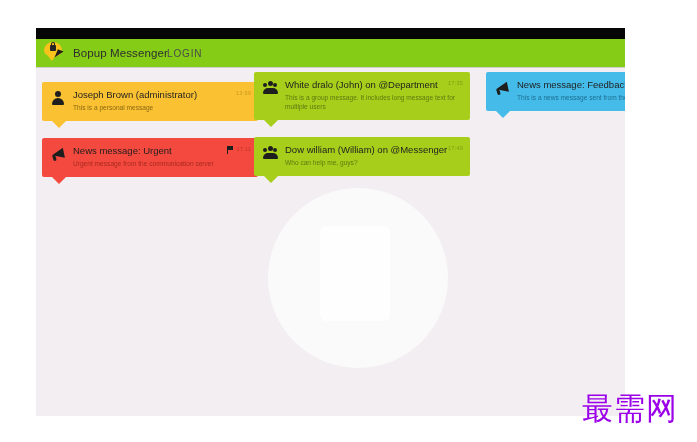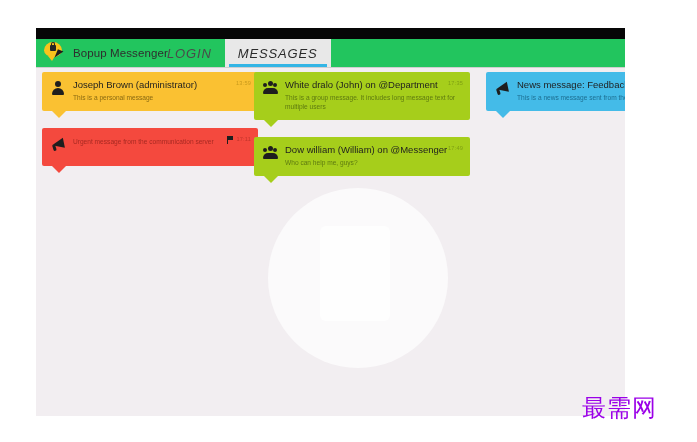--- a/index.html
+++ b/index.html
@@ -37,21 +37,21 @@
     background: #060606;
   }
 
   
   #app-header {
     position: absolute;
     left: 0;
     top: 11px;
     width: 100%;
     height: 28px;
-    background: #22c55e;
+    background: #84cc16;
     border-bottom: 1px solid #cfcfcf;
   }
 
   #brand {
     position: absolute;
     left: 8px;
     top: 0;
     height: 28px;
     display: flex;
     align-items: center;
@@ -127,26 +127,25 @@
     top: 0;
     height: 28px;
     display: flex;
     align-items: stretch;
   }
   .nav-tab {
     position: relative;
     display: flex;
     align-items: center;
     padding: 0 13px;
-    font-size: 13px;
+    font-size: 10px;
     letter-spacing: 0.85px;
     color: #4a4a4a;
     white-space: nowrap;
     cursor: pointer;
-    font-style: italic;
   }
   .nav-tab.active {
     background: #e8e8e8;
     color: #2b2b2b;
   }
   .nav-tab.active:after {
     content: "";
     position: absolute;
     left: 4px;
     right: 4px;
@@ -243,21 +242,21 @@
   }
   .msg-flag {
     position: absolute;
     right: 24px;
     top: 8px;
     width: 7px;
     height: 8px;
   }
 
   
-  .card-personal { background: #fac132; }
+  .card-personal { background: #fac132; margin-top: 10px; }
   .card-personal .tail { border-top: 7px solid #fac132; }
   .card-personal .msg-body { color: #8a6a12; }
   .card-personal .msg-time { color: #c99a1c; }
 
   .card-group { background: #a6ce1b; }
   .card-group .tail { border-top: 7px solid #a6ce1b; }
   .card-group .msg-body { color: #5e7a10; }
   .card-group .msg-time { color: #7fa013; }
 
   .card-news { background: #44bbe8; }
@@ -317,21 +316,21 @@
     position: absolute; left: 1px; top: 0;
     width: 5px; height: 4px; background: #1e1e1e;
   }
 
   
   #site-watermark {
     position: absolute;
     left: 582px;
     top: 391px;
     font-family: "DejaVu Sans", sans-serif;
-    font-size: 24px;
+    font-size: 31px;
     line-height: 34px;
     color: #9b00e8;
     letter-spacing: 1px;
     white-space: nowrap;
   }
 </style>
 </head>
 <body>
 
 <div id="app-window">
@@ -344,21 +343,20 @@
       <div id="logo-mark">
         <div class="bubble"></div>
         <div class="lock"></div>
         <div class="cursor"></div>
       </div>
       <span id="brand-name">Bopup Messenger</span>
     </div>
 
     <div id="nav-tabs">
       <div class="nav-tab">LOGIN</div>
-      <div class="nav-tab active">MESSAGES</div>
     </div>
 
   </div>
 
   <div id="board">
 
     <div id="bg-watermark"></div>
 
     <div class="card-col" id="col-1">
 
@@ -371,20 +369,21 @@
         <div class="msg-body">This is a personal message</div>
         <div class="msg-time">13:59</div>
         <div class="tail"></div>
       </div>
 
       <div class="msg-card card-urgent">
         <div class="msg-icon ico-megaphone">
           <div class="horn"></div>
             <div class="handle"></div>
         </div>
+        <div class="msg-title">News message: Urgent</div>
         <div class="msg-body">Urgent message from the communication server</div>
         <div class="msg-flag ico-flag">
           <div class="pole"></div>
             <div class="cloth"></div>
         </div>
         <div class="msg-time">17:11</div>
         <div class="tail"></div>
       </div>
 
     </div>

